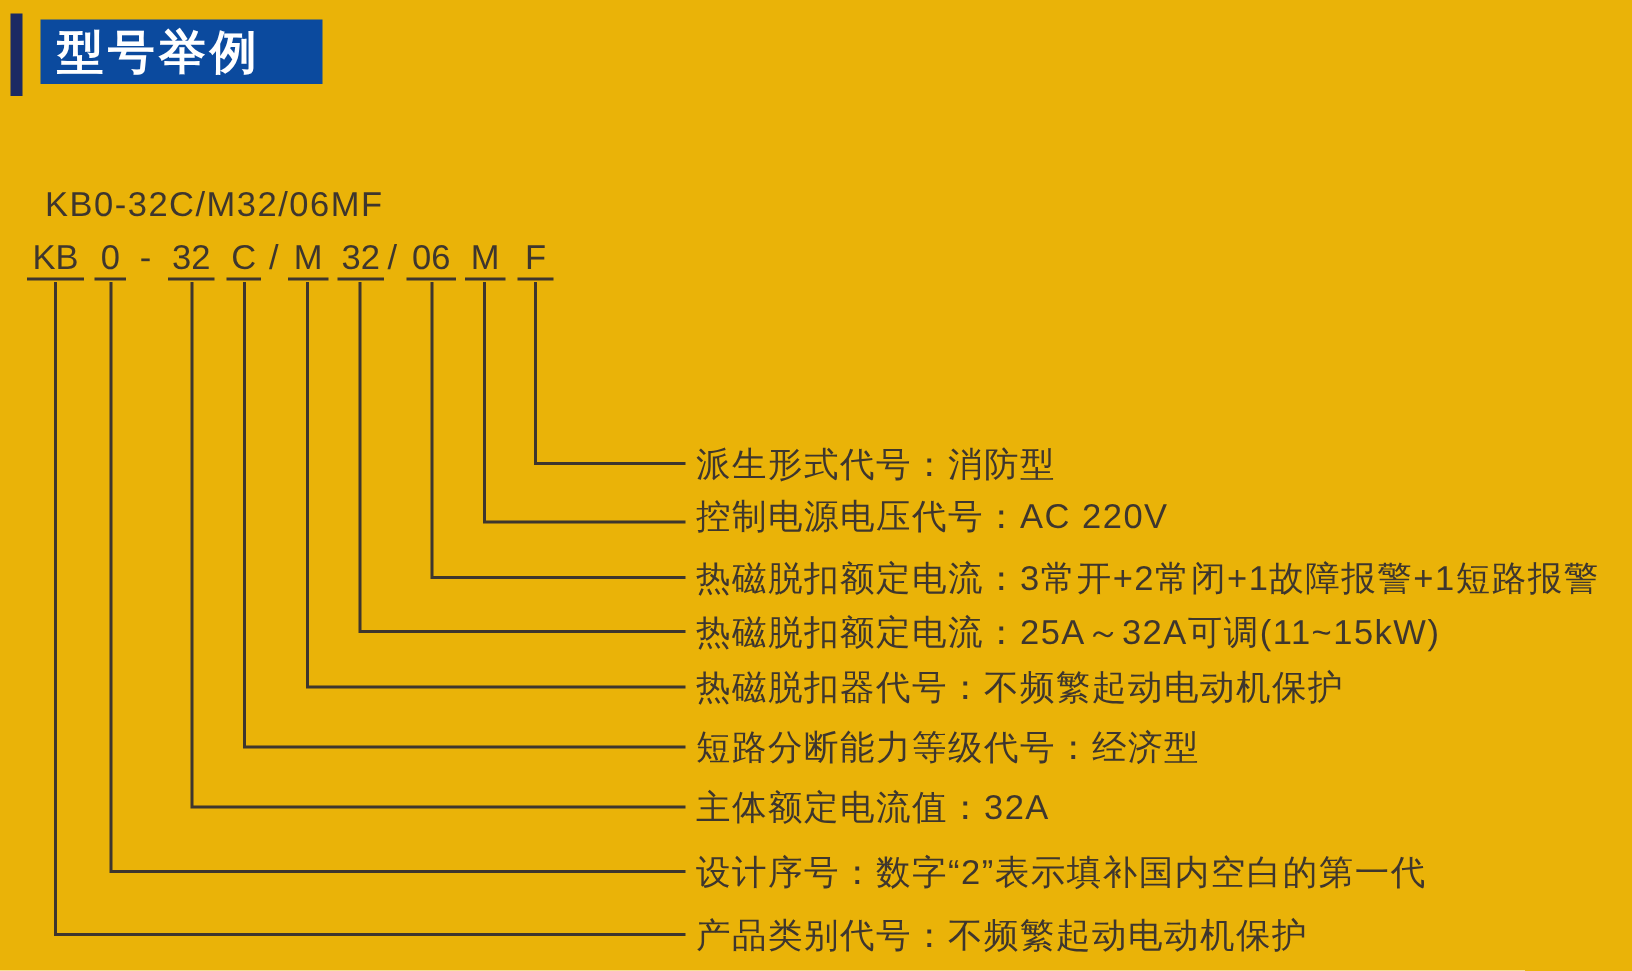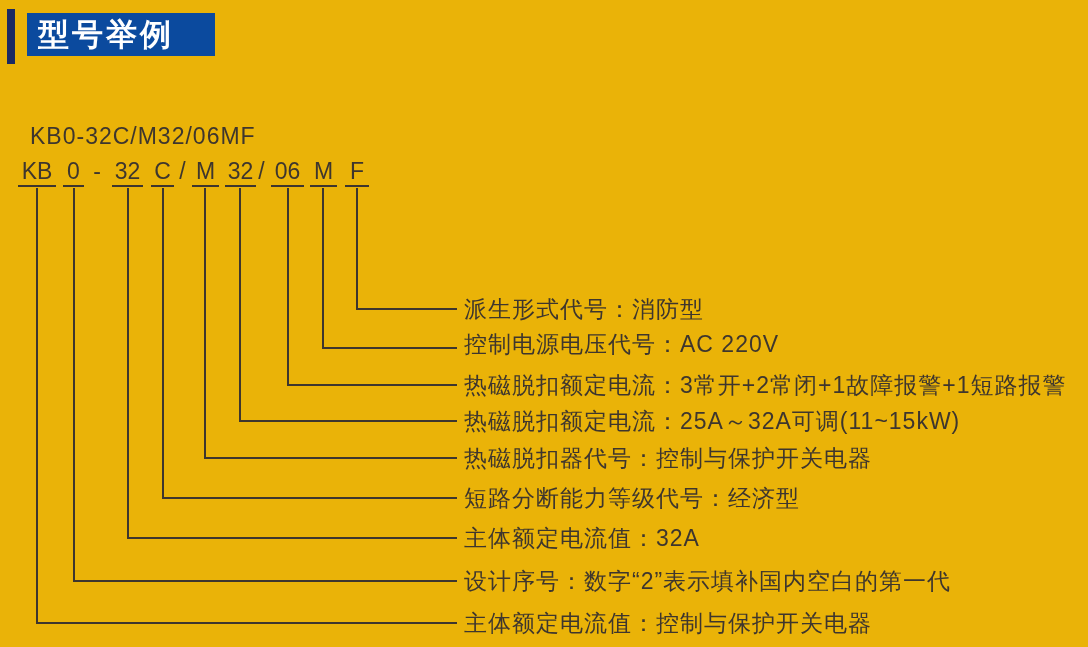--- a/index.html
+++ b/index.html
@@ -84,20 +84,20 @@
     <polyline points="128,188 128,538 457,538"></polyline>
     <polyline points="74,188 74,581 457,581"></polyline>
     <polyline points="37,188 37,623 457,623"></polyline>
   </svg>
 
   <div>
     <div class="legend-label" style="top:294px">派生形式代号：消防型</div>
     <div class="legend-label" style="top:329px">控制电源电压代号：AC 220V</div>
     <div class="legend-label" style="top:370px">热磁脱扣额定电流：3常开+2常闭+1故障报警+1短路报警</div>
     <div class="legend-label" style="top:406px">热磁脱扣额定电流：25A～32A可调(11~15kW)</div>
-    <div class="legend-label" style="top:443px">热磁脱扣器代号：控制与保护开关电器</div>
+    <div class="legend-label" style="top:443px">热磁脱扣器代号：不频繁起动电动机保护</div>
     <div class="legend-label" style="top:483px">短路分断能力等级代号：经济型</div>
     <div class="legend-label" style="top:523px">主体额定电流值：32A</div>
     <div class="legend-label" style="top:566px">设计序号：数字“2”表示填补国内空白的第一代</div>
-    <div class="legend-label" style="top:608px">主体额定电流值：控制与保护开关电器</div>
+    <div class="legend-label" style="top:608px">产品类别代号：不频繁起动电动机保护</div>
   </div>
 
 </div>
 
 </body></html>

